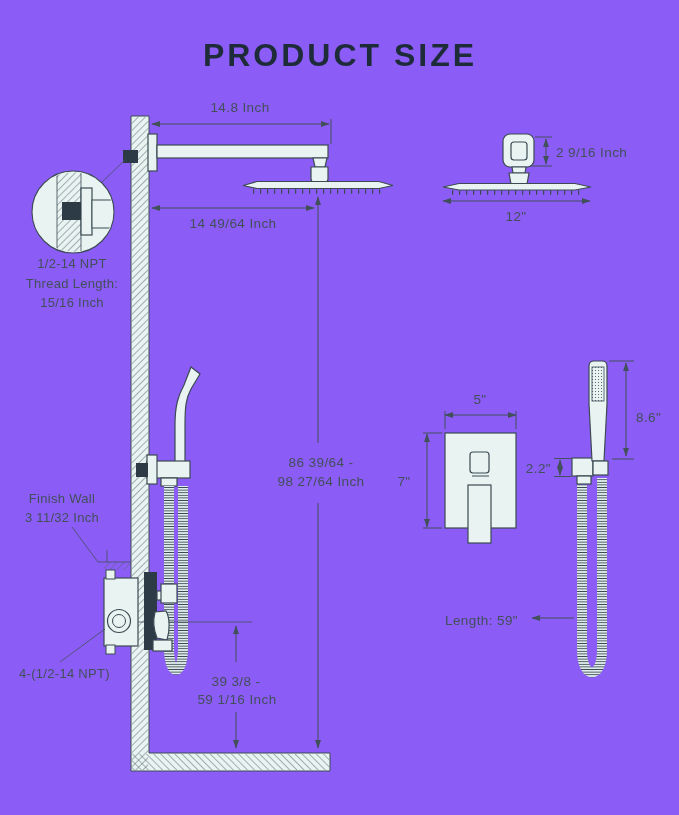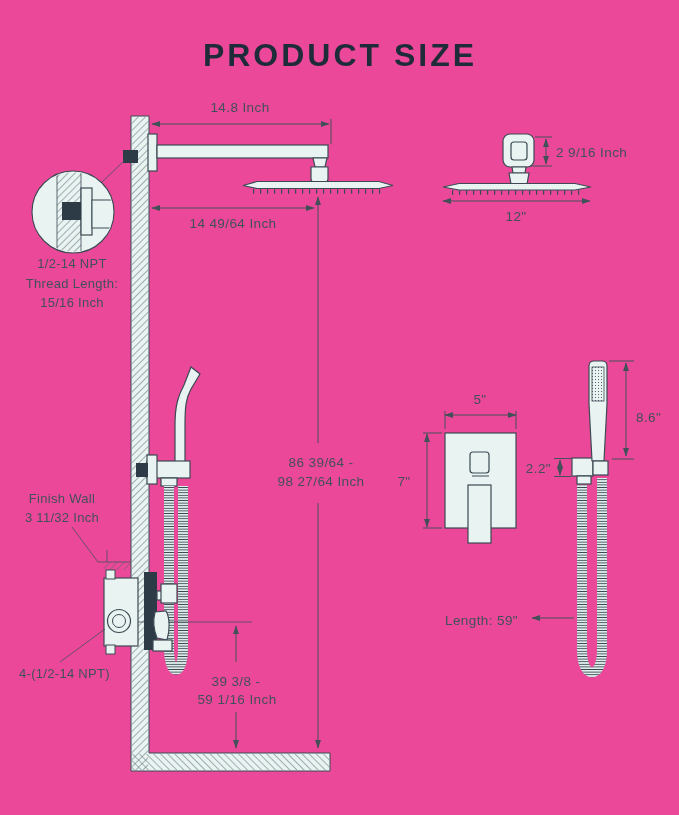--- a/index.html
+++ b/index.html
@@ -1,17 +1,17 @@
 <!DOCTYPE html>
 <html><head>
 <meta charset="utf-8">
 <style>
   html,body{margin:0;padding:0;}
   body{background:#e9f4f2;font-family:"Liberation Sans",sans-serif;}
-  .canvas{position:relative;width:679px;height:815px;background:#ec4899;overflow:hidden;}
+  .canvas{position:relative;width:679px;height:815px;background:#8b5cf6;overflow:hidden;}
   svg{display:block;}
   .title{font-size:32px;font-weight:700;letter-spacing:3px;fill:#1e2c3a;}
   .lbl{font-size:13.5px;letter-spacing:.4px;fill:#42505a;}
   .lbl-sm{font-size:13px;letter-spacing:.3px;fill:#42505a;}
   .part{fill:#e9f4f2;stroke:#3b4a53;stroke-width:1.2;}
   .thin{fill:#e9f4f2;stroke:#3b4a53;stroke-width:1;}
   .dark{fill:#2d3b46;stroke:none;}
   .dim{stroke:#42505a;stroke-width:1;fill:none;}
   .cl{stroke:#42505a;stroke-width:.8;fill:none;}
 </style>

